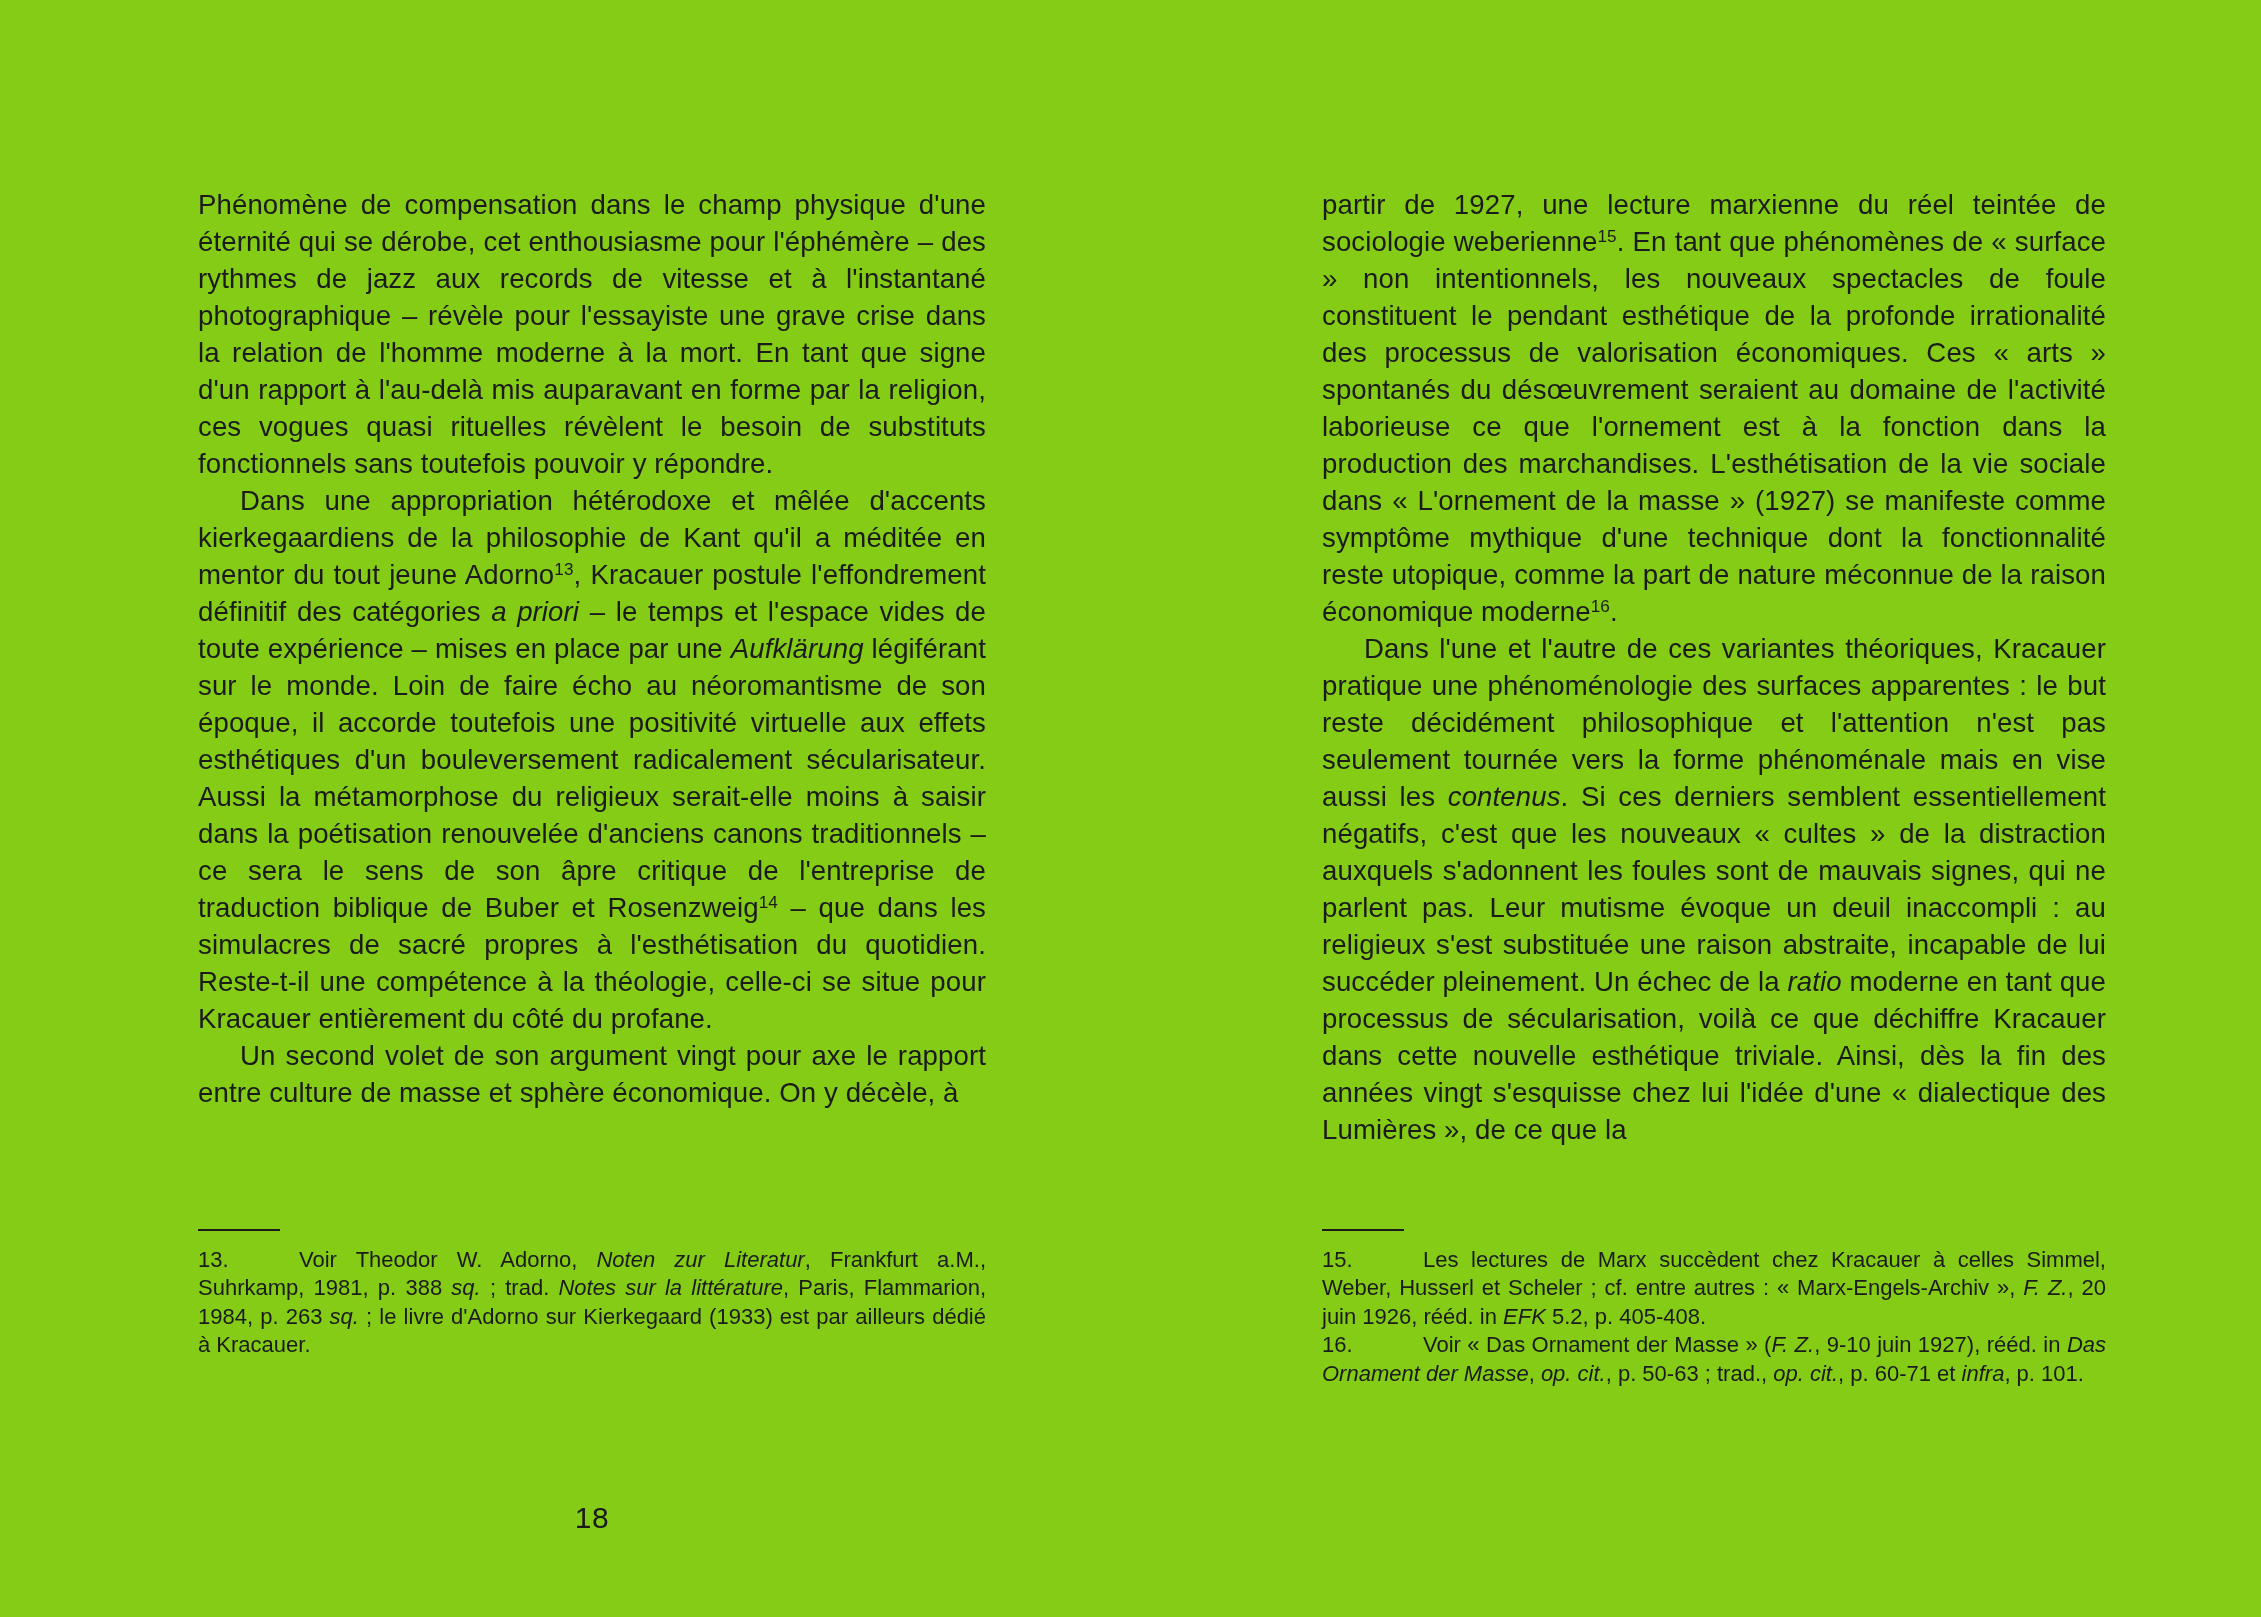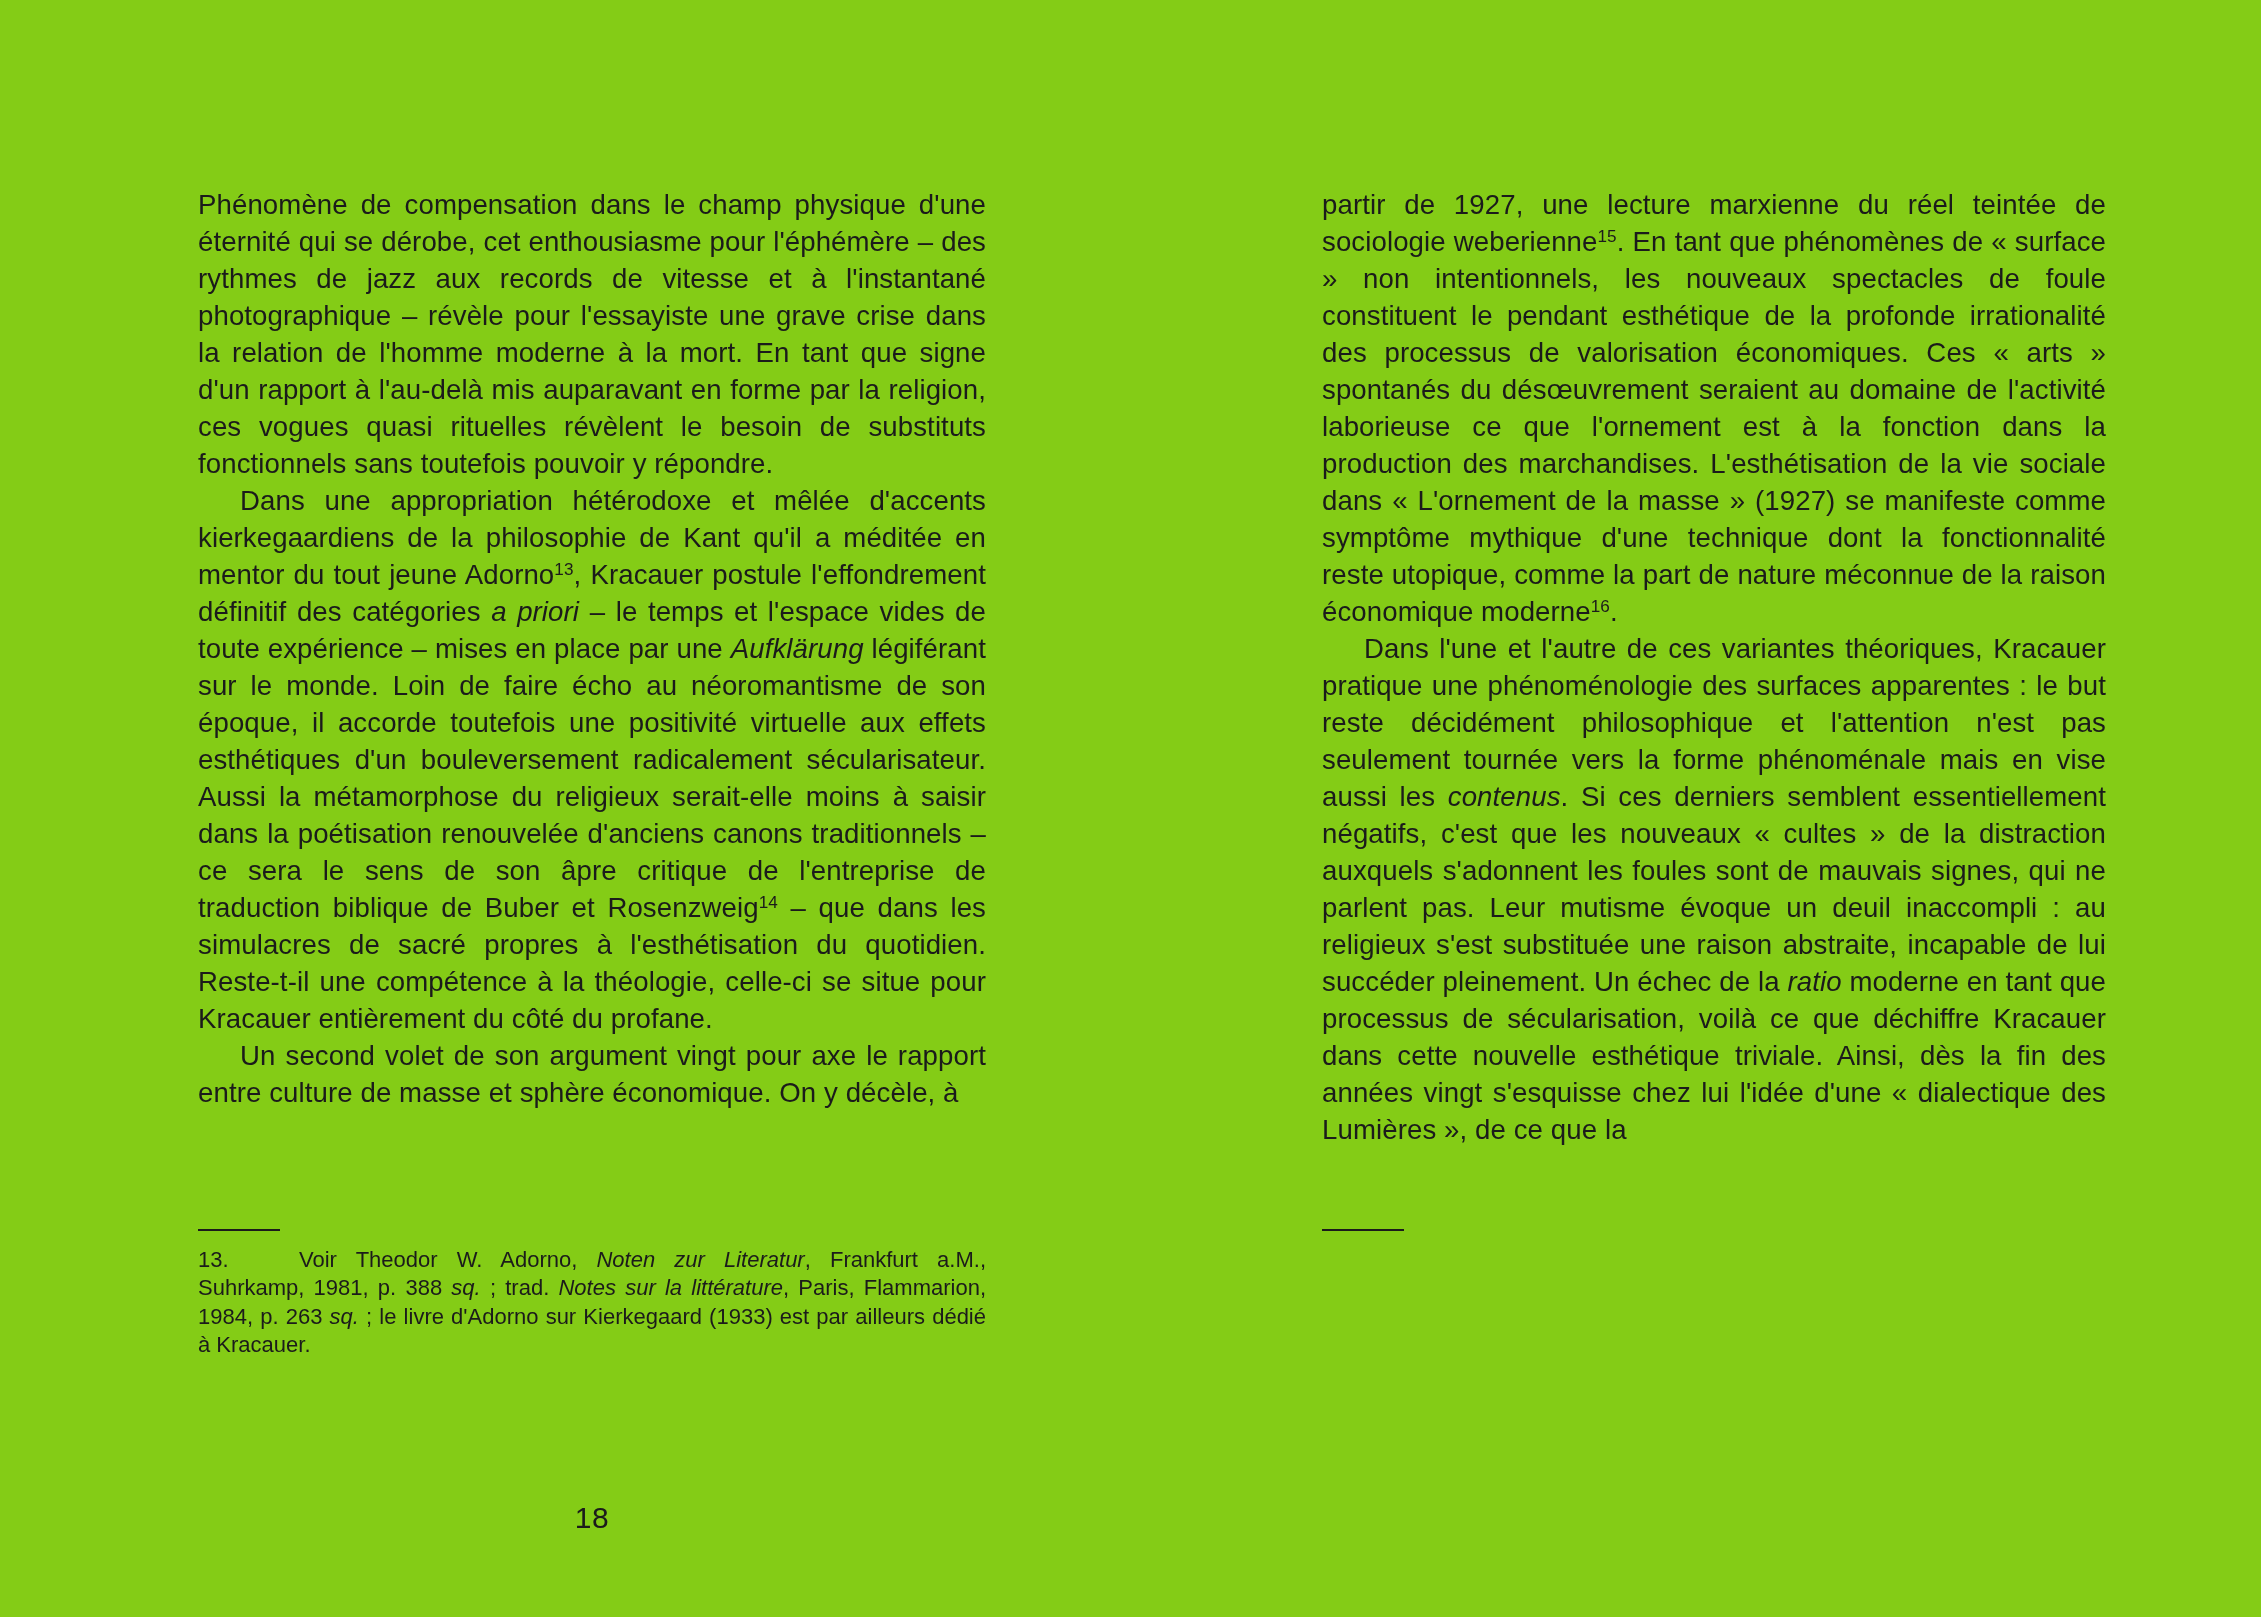--- a/index.html
+++ b/index.html
@@ -99,18 +99,20 @@
   </section>
 
   <section class="page page-right">
     <div class="body-text">
         <p class="para">partir de 1927, une lecture marxienne du réel teintée de sociologie weberienne<sup>15</sup>. En tant que phénomènes de « surface » non intentionnels, les nouveaux spectacles de foule constituent le pendant esthétique de la profonde irrationalité des processus de valorisation économiques. Ces « arts » spontanés du désœuvrement seraient au domaine de l'activité laborieuse ce que l'ornement est à la fonction dans la production des marchandises. L'esthétisation de la vie sociale dans « L'ornement de la masse » (1927) se manifeste comme symptôme mythique d'une technique dont la fonctionnalité reste utopique, comme la part de nature méconnue de la raison économique moderne<sup>16</sup>.</p>
         <p class="para indent">Dans l'une et l'autre de ces variantes théoriques, Kracauer pratique une phénoménologie des surfaces apparentes : le but reste décidément philosophique et l'attention n'est pas seulement tournée vers la forme phénoménale mais en vise aussi les <em>contenus</em>. Si ces derniers semblent essentiellement négatifs, c'est que les nouveaux « cultes » de la distraction auxquels s'adonnent les foules sont de mauvais signes, qui ne parlent pas. Leur mutisme évoque un deuil inaccompli : au religieux s'est substituée une raison abstraite, incapable de lui succéder pleinement. Un échec de la <em>ratio</em> moderne en tant que processus de sécularisation, voilà ce que déchiffre Kracauer dans cette nouvelle esthétique triviale. Ainsi, dès la fin des années vingt s'esquisse chez lui l'idée d'une « dialectique des Lumières », de ce que la</p>
       </div>
     <div class="foot-block">
       <div class="footnote-rule"></div>
       <div>
+          <p class="footnote"><span class="fn-num">15.</span>Les lectures de Marx succèdent chez Kracauer à celles Simmel, Weber, Husserl et Scheler ; cf. entre autres : « Marx-Engels-Archiv », <em>F. Z.</em>, 20 juin 1926, rééd. in <em>EFK</em> 5.2, p. 405-408.</p>
+          <p class="footnote"><span class="fn-num">16.</span>Voir « Das Ornament der Masse » (<em>F. Z.</em>, 9-10 juin 1927), rééd. in <em>Das Ornament der Masse</em>, <em>op. cit.</em>, p. 50-63 ; trad., <em>op. cit.</em>, p. 60-71 et <em>infra</em>, p. 101.</p>
         </div>
     </div>
   </section>
 
 </div>
 
 
 </body></html>

